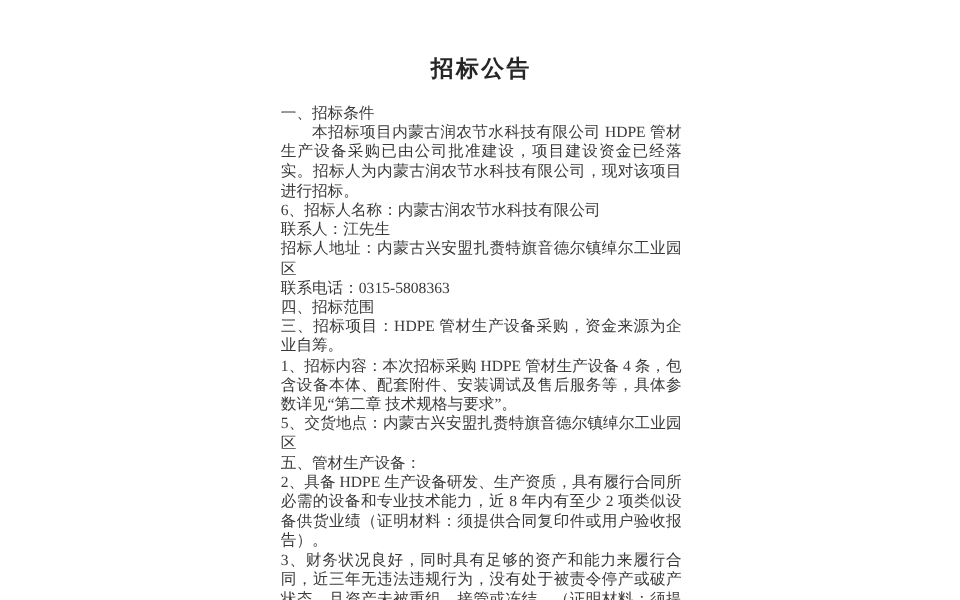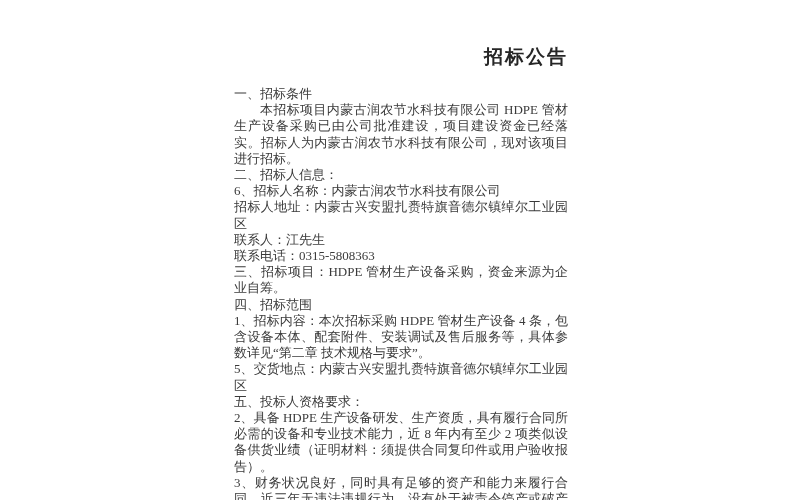--- a/index.html
+++ b/index.html
@@ -16,21 +16,21 @@
       height: 500px;
       background: var(--page-bg, #ffffff);
     }
     .doc {
       position: absolute;
       left: 234px;
       top: 44px;
       width: 334px;
     }
     .doc-title {
-      text-align: right;
+      text-align: center;
       font-size: 19px;
       font-weight: bold;
       letter-spacing: 2px;
       color: var(--title-color, #262626);
       margin-bottom: 16px;
       font-family: "Liberation Serif", "DejaVu Serif", serif;
     }
     .doc-body p {
       font-size: 13px;
       line-height: 16.2px;
@@ -44,27 +44,26 @@
   </style>
 </head>
 <body>
 
 <div class="page-canvas">
   <div class="doc">
     <div class="doc-title">招标公告</div>
     <div class="doc-body" id="doc-body">
         <p class="">一、招标条件</p>
         <p class="indent">本招标项目内蒙古润农节水科技有限公司 HDPE 管材生产设备采购已由公司批准建设，项目建设资金已经落实。招标人为内蒙古润农节水科技有限公司，现对该项目进行招标。</p>
-        <p class="">二、招标人信息：</p>
         <p class="">6、招标人名称：内蒙古润农节水科技有限公司</p>
+        <p class="">联系人：江先生</p>
         <p class="">招标人地址：内蒙古兴安盟扎赉特旗音德尔镇绰尔工业园区</p>
-        <p class="">联系人：江先生</p>
         <p class="">联系电话：0315-5808363</p>
+        <p class="">四、招标范围</p>
         <p class="">三、招标项目：HDPE 管材生产设备采购，资金来源为企业自筹。</p>
-        <p class="">四、招标范围</p>
         <p class="">1、招标内容：本次招标采购 HDPE 管材生产设备 4 条，包含设备本体、配套附件、安装调试及售后服务等，具体参数详见“第二章 技术规格与要求”。</p>
         <p class="">5、交货地点：内蒙古兴安盟扎赉特旗音德尔镇绰尔工业园区</p>
-        <p class="">五、投标人资格要求：</p>
+        <p class="">五、管材生产设备：</p>
         <p class="">2、具备 HDPE 生产设备研发、生产资质，具有履行合同所必需的设备和专业技术能力，近 8 年内有至少 2 项类似设备供货业绩（证明材料：须提供合同复印件或用户验收报告）。</p>
         <p class="">3、财务状况良好，同时具有足够的资产和能力来履行合同，近三年无违法违规行为，没有处于被责令停产或破产状态，且资产未被重组、接管或冻结。（证明材料：须提供 2022、2023 及 2024 年度经审计的财务审计报告，并提供承诺函加</p>
       </div>
   </div>
 </div>
 
 </body></html>

